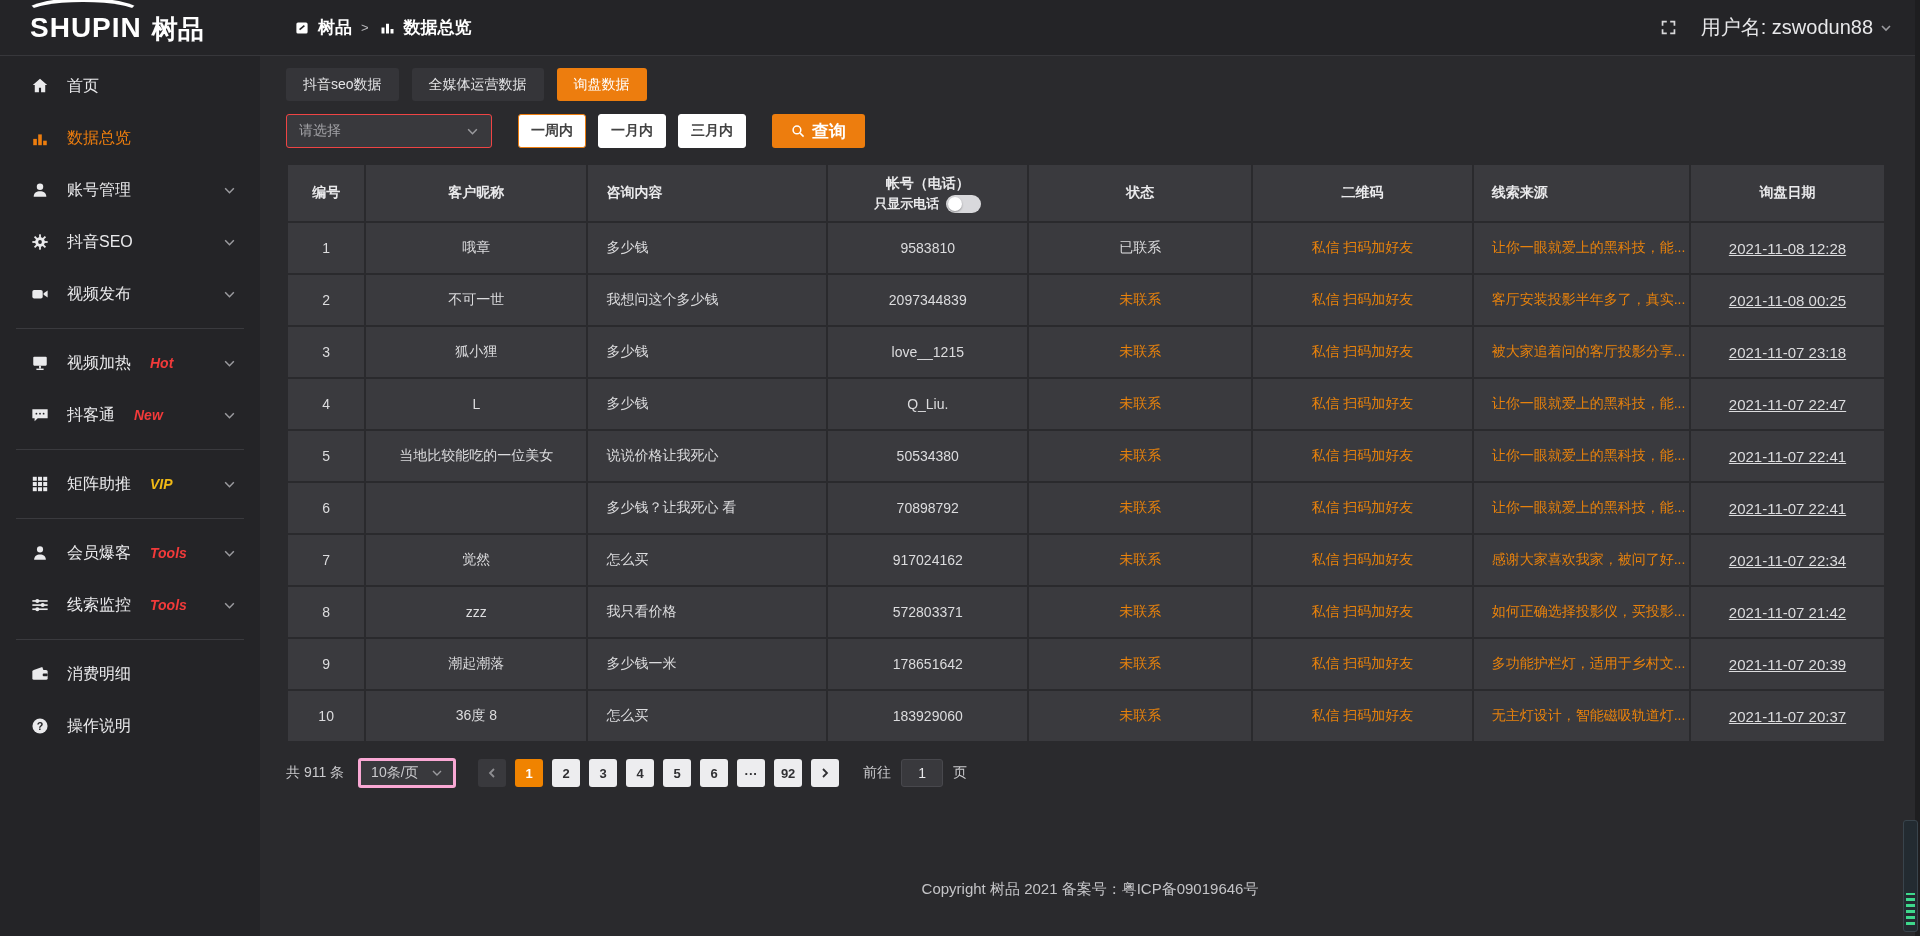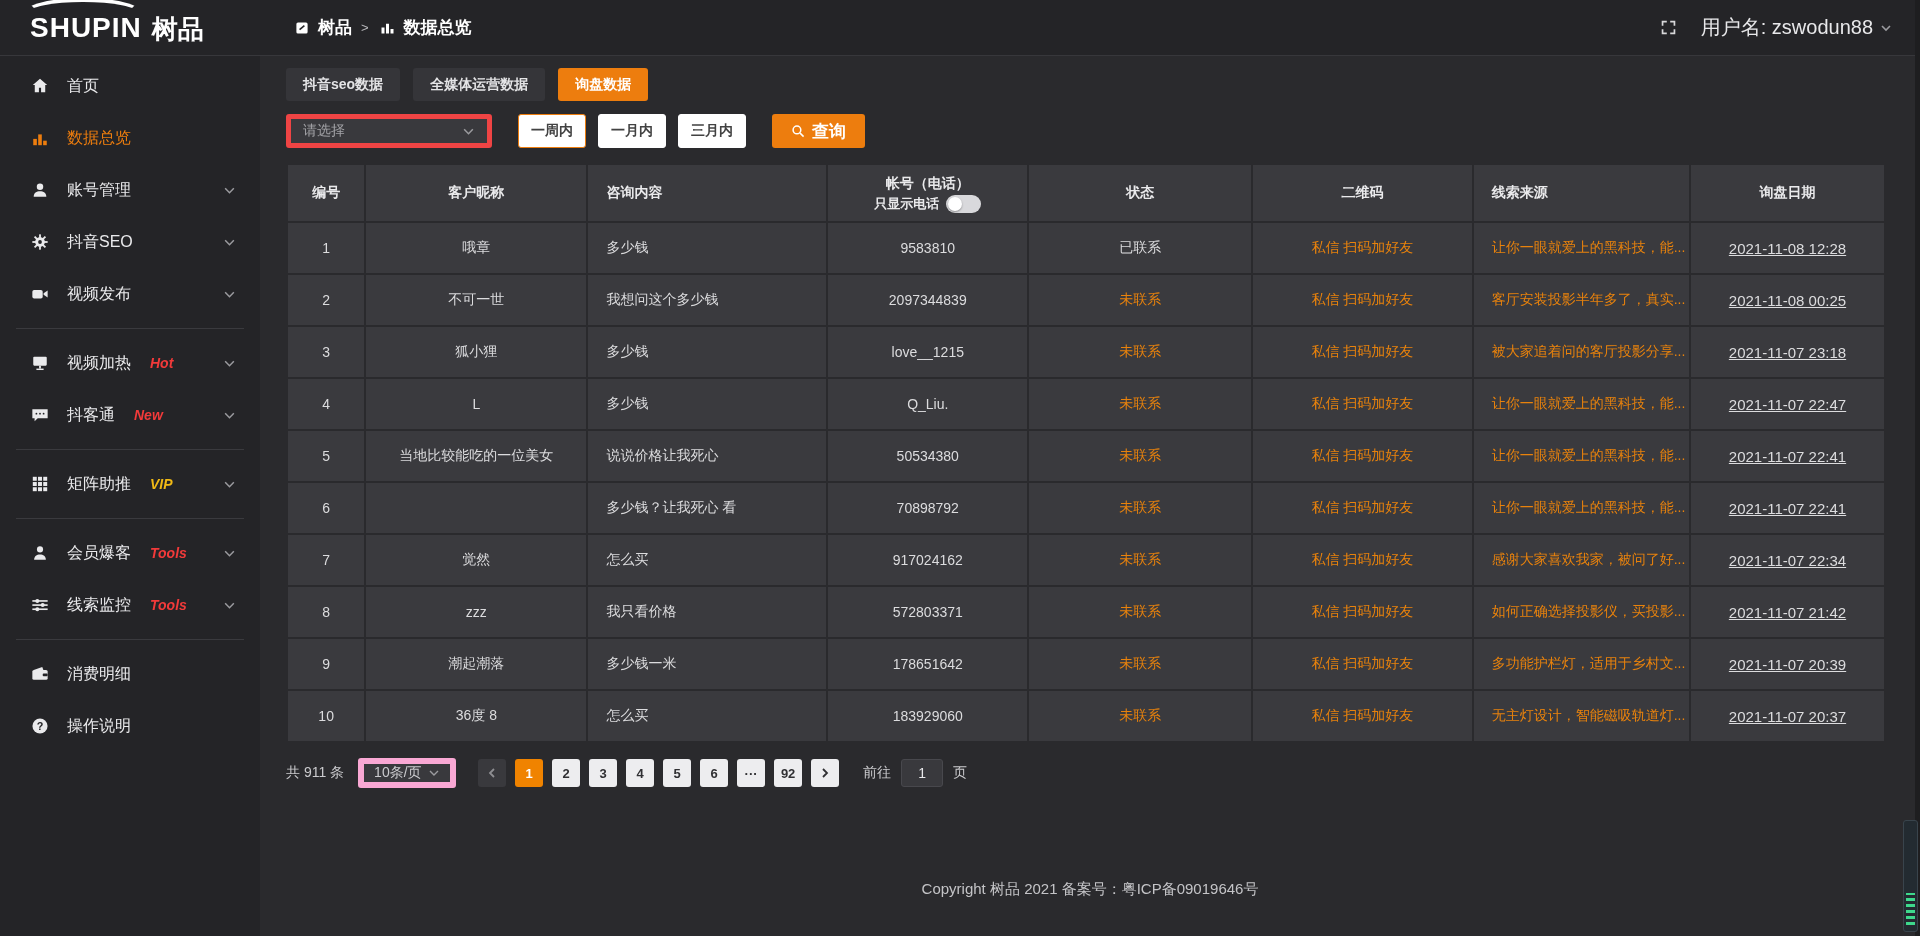--- a/index.html
+++ b/index.html
@@ -38,25 +38,25 @@
   .badge.gold { color:#F0B915; }
   .chev { margin-left:auto; color:#9B9B9F; display:flex; }
   .side-divider { height:1px; background:#3A3A3E; margin:8px 16px; }
 
   
   .main { flex:1; display:flex; flex-direction:column; background:#2A2A2D; overflow:hidden; }
   .content { flex:1; padding:12px 34px 0 26px; }
 
   .tabs { display:flex; gap:13px; }
   .tab { height:33px; padding:0 17px; display:flex; align-items:center; border-radius:3px;
-    background:#353539; color:#E4E4E6; font-size:14px; font-weight:bold; cursor:pointer; }
+    background:#353539; color:#E4E4E6; font-size:14px; font-weight:normal; cursor:pointer; }
   .tab.active { background:#ED7D0E; color:#fff; }
 
   .filters { display:flex; align-items:center; margin-top:13px; }
-  .select { width:206px; height:34px; background:#39393D; border:5px solid #ef4444; border-radius:3px;
+  .select { width:206px; height:34px; background:#39393D; border:1px solid #ef4444; border-radius:3px;
     display:flex; align-items:center; justify-content:space-between; padding:0 12px;
     color:#A2A2A6; font-size:14px; cursor:pointer; }
   .period { height:34px; min-width:68px; padding:0 12px; margin-left:12px; background:#FFF; color:#424242;
     font-size:14px; font-weight:bold; display:flex; align-items:center; justify-content:center;
     border-radius:3px; border:1px solid #FFF; cursor:pointer; }
   .period.first { margin-left:26px; }
   .period.active { border:1px solid #ED7D0E; }
   .search-btn { height:34px; padding:0 19px; margin-left:26px; background:#ED7D0E; color:#fff; border-radius:3px;
     display:flex; align-items:center; gap:7px; font-size:17px; font-weight:bold; cursor:pointer; }
 
@@ -70,21 +70,21 @@
   .lk { color:#E8820C; cursor:pointer; }
   .st-un { color:#E8820C; }
   .dt { font-size:15px;text-decoration:underline; }
   .th-account { line-height:1.5; }
   .th-sub { display:flex; align-items:center; justify-content:center; gap:7px; font-size:13px; font-weight:bold; }
   .switch { width:35px; height:18px; border-radius:9px; background:#D9D9DC; position:relative; display:inline-block; cursor:pointer; }
   .knob { position:absolute; left:2px; top:2px; width:14px; height:14px; border-radius:50%; background:#fff;
     box-shadow:0 1px 2px rgba(0,0,0,.35); }
 
   .pagination { display:flex; align-items:center; margin-top:15px; font-size:14px; color:#CBCBCE; }
-  .psize { width:98px; height:30px; margin-left:14px; background:#39393D; border:6px solid #f9a8d4; border-radius:3px;
+  .psize { width:98px; height:30px; margin-left:14px; background:#39393D; border:3px solid #f9a8d4; border-radius:3px;
     display:flex; align-items:center; justify-content:space-between; padding:0 10px; color:#CBCBCE; cursor:pointer; }
   .pbtn { min-width:28px; height:28px; padding:0 5px; margin-left:9px; border-radius:3px; background:#EDEDEF; color:#303033;
     font-weight:bold; font-size:13px; display:flex; align-items:center; justify-content:center; cursor:pointer; }
   .pbtn.prev { background:#39393D; color:#8E8E92; margin-left:22px; }
   .pbtn.active { background:#F08300; color:#fff; }
   .goto { display:flex; align-items:center; gap:10px; margin-left:24px; }
   .goto-input { width:42px; height:28px; background:#39393D; border:1px solid #48484D; border-radius:3px;
     color:#E8E8EA; text-align:center; font-size:14px; font-family:inherit; }
 
   .footer { flex:0 0 86px; display:flex; justify-content:center; align-items:flex-start; padding-top:30px;

